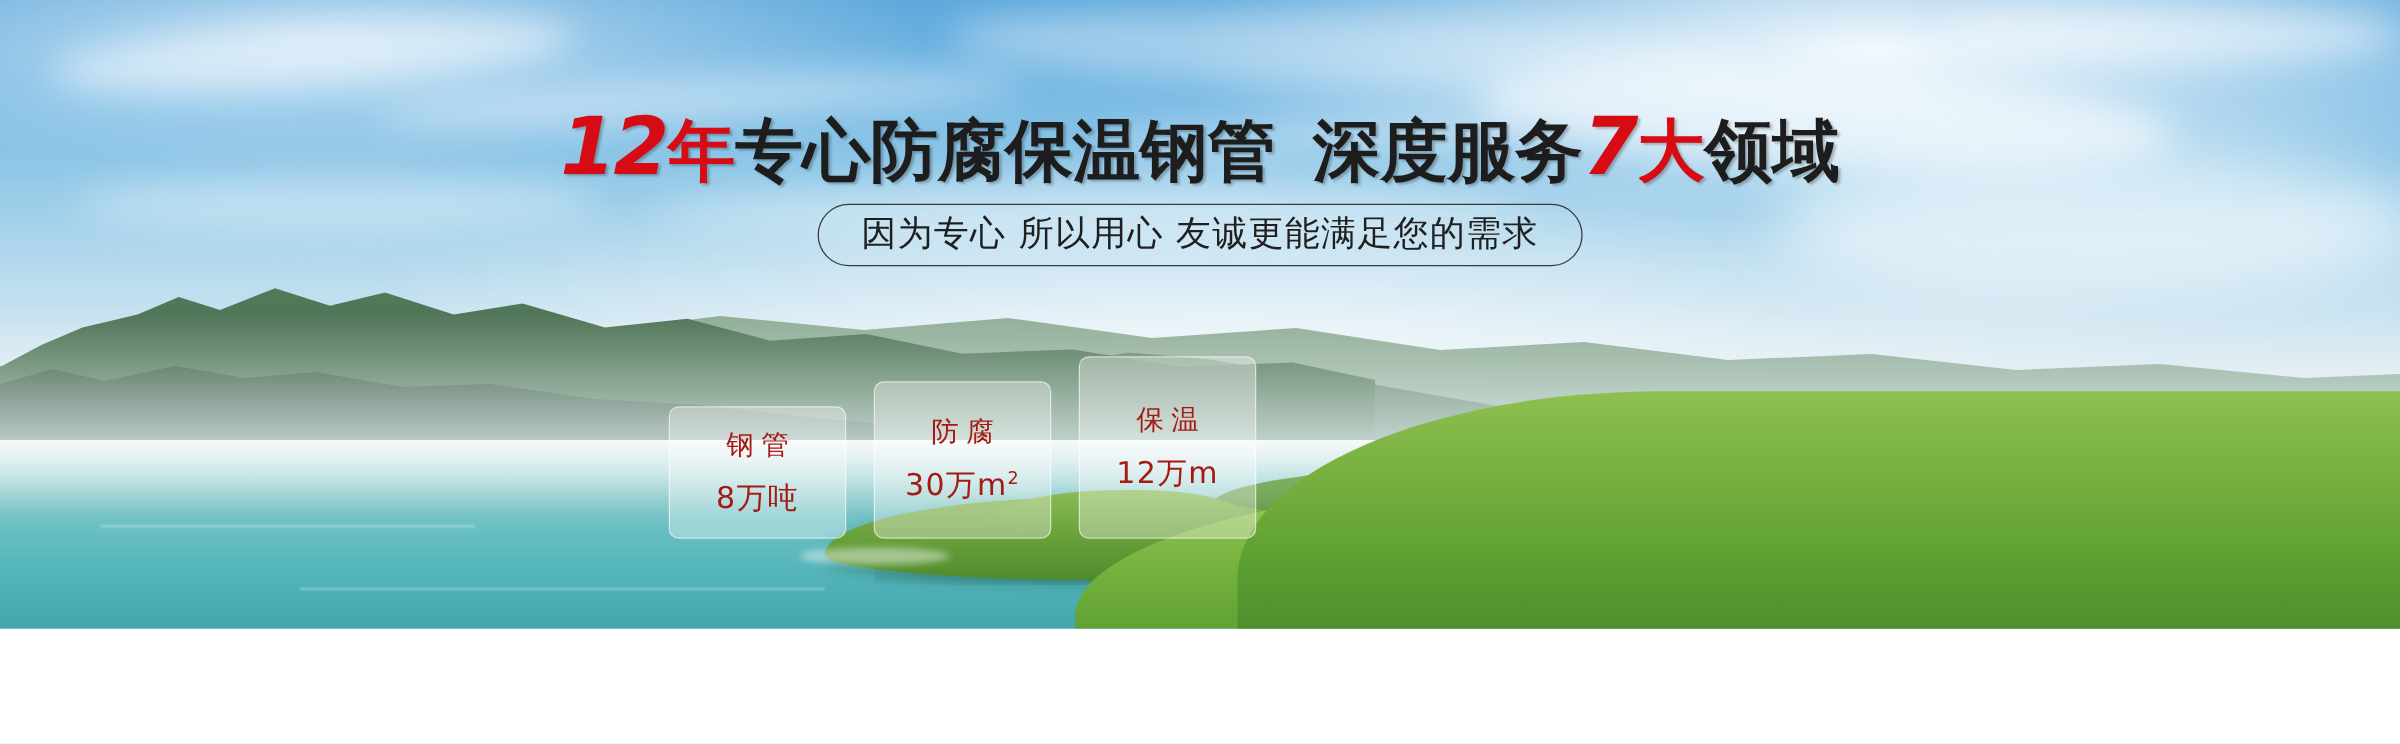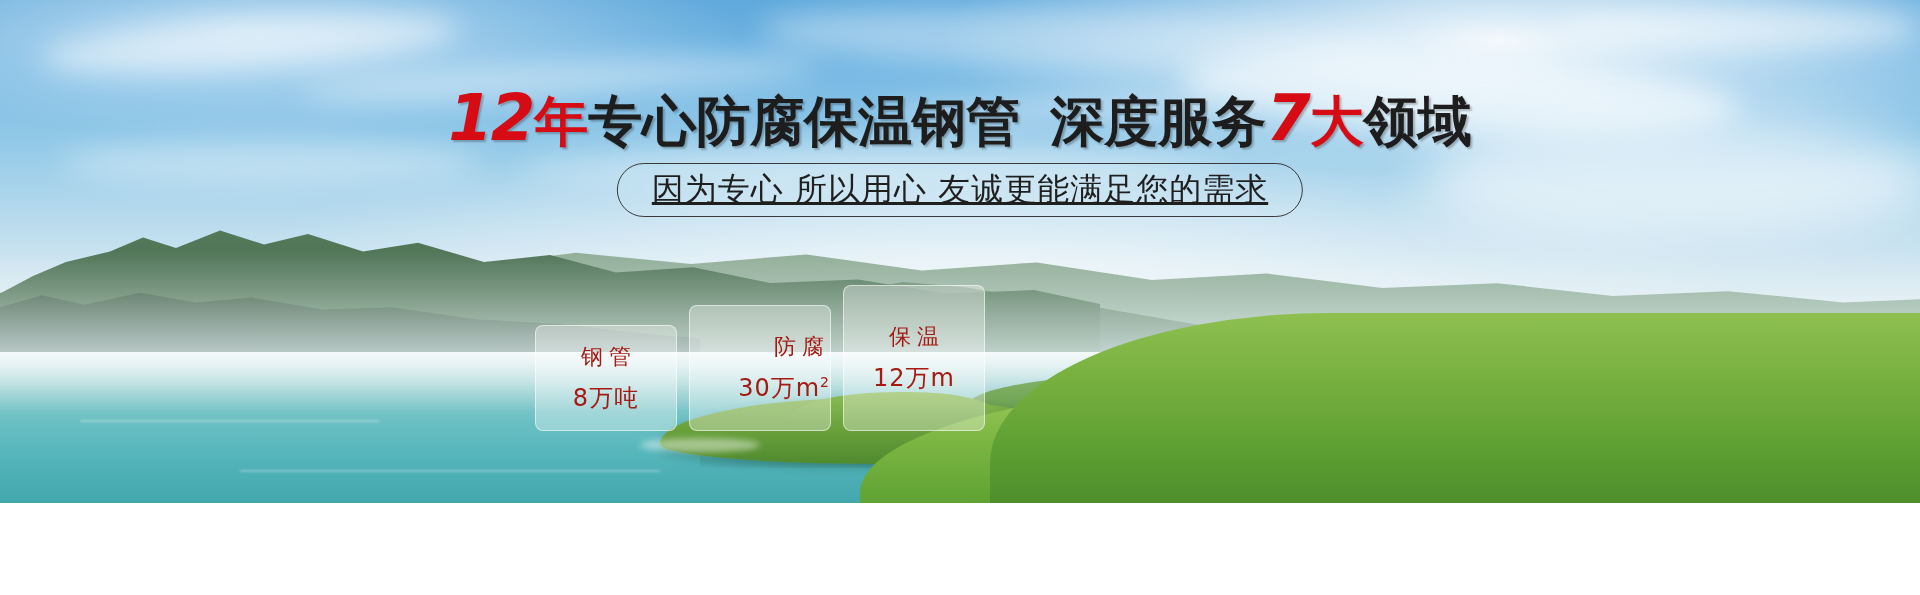--- a/index.html
+++ b/index.html
@@ -202,53 +202,52 @@
   }
 
   .subpill {
     position: absolute;
     left: 50%;
     transform: translateX(-50%);
     top: 163px;
     border: 1px solid #3a3a3a;
     border-radius: 30px;
     padding: 9px 34px 11px 34px;
-    font-size: 32px;
+    font-size: 28px;
     line-height: 1;
     color: #1f1f1f;
     font-family: "DejaVu Sans", "Liberation Sans", sans-serif;
     white-space: nowrap;
     letter-spacing: 1px;
     background: rgba(255,255,255,0.04);
-    text-decoration: underline;
   }
 
   
   .cards {
     position: absolute;
     left: 535px;
     top: 265px;
     display: flex;
-    gap: 12px;
+    gap: 22px;
     align-items: flex-start;
   }
   .card {
     width: 142px;
     height: 105px;
     border-radius: 8px;
     background: rgba(255,255,255,0.33);
     border: 1px solid rgba(255,255,255,0.55);
     display: flex;
     flex-direction: column;
     align-items: center;
     justify-content: center;
     box-sizing: border-box;
   }
   .card:nth-child(1) { margin-top: 60px; height: 106px; }
-  .card:nth-child(2) { margin-top: 40px; height: 126px; align-items: flex-end; }
+  .card:nth-child(2) { margin-top: 40px; height: 126px; }
   .card:nth-child(3) { margin-top: 20px; height: 146px; }
 
   .card-title {
     color: #a51a13;
     font-size: 22px;
     letter-spacing: 6px;
     text-indent: 6px;
     line-height: 1;
     margin-bottom: 18px;
     font-family: "DejaVu Sans", "Liberation Sans", sans-serif;

